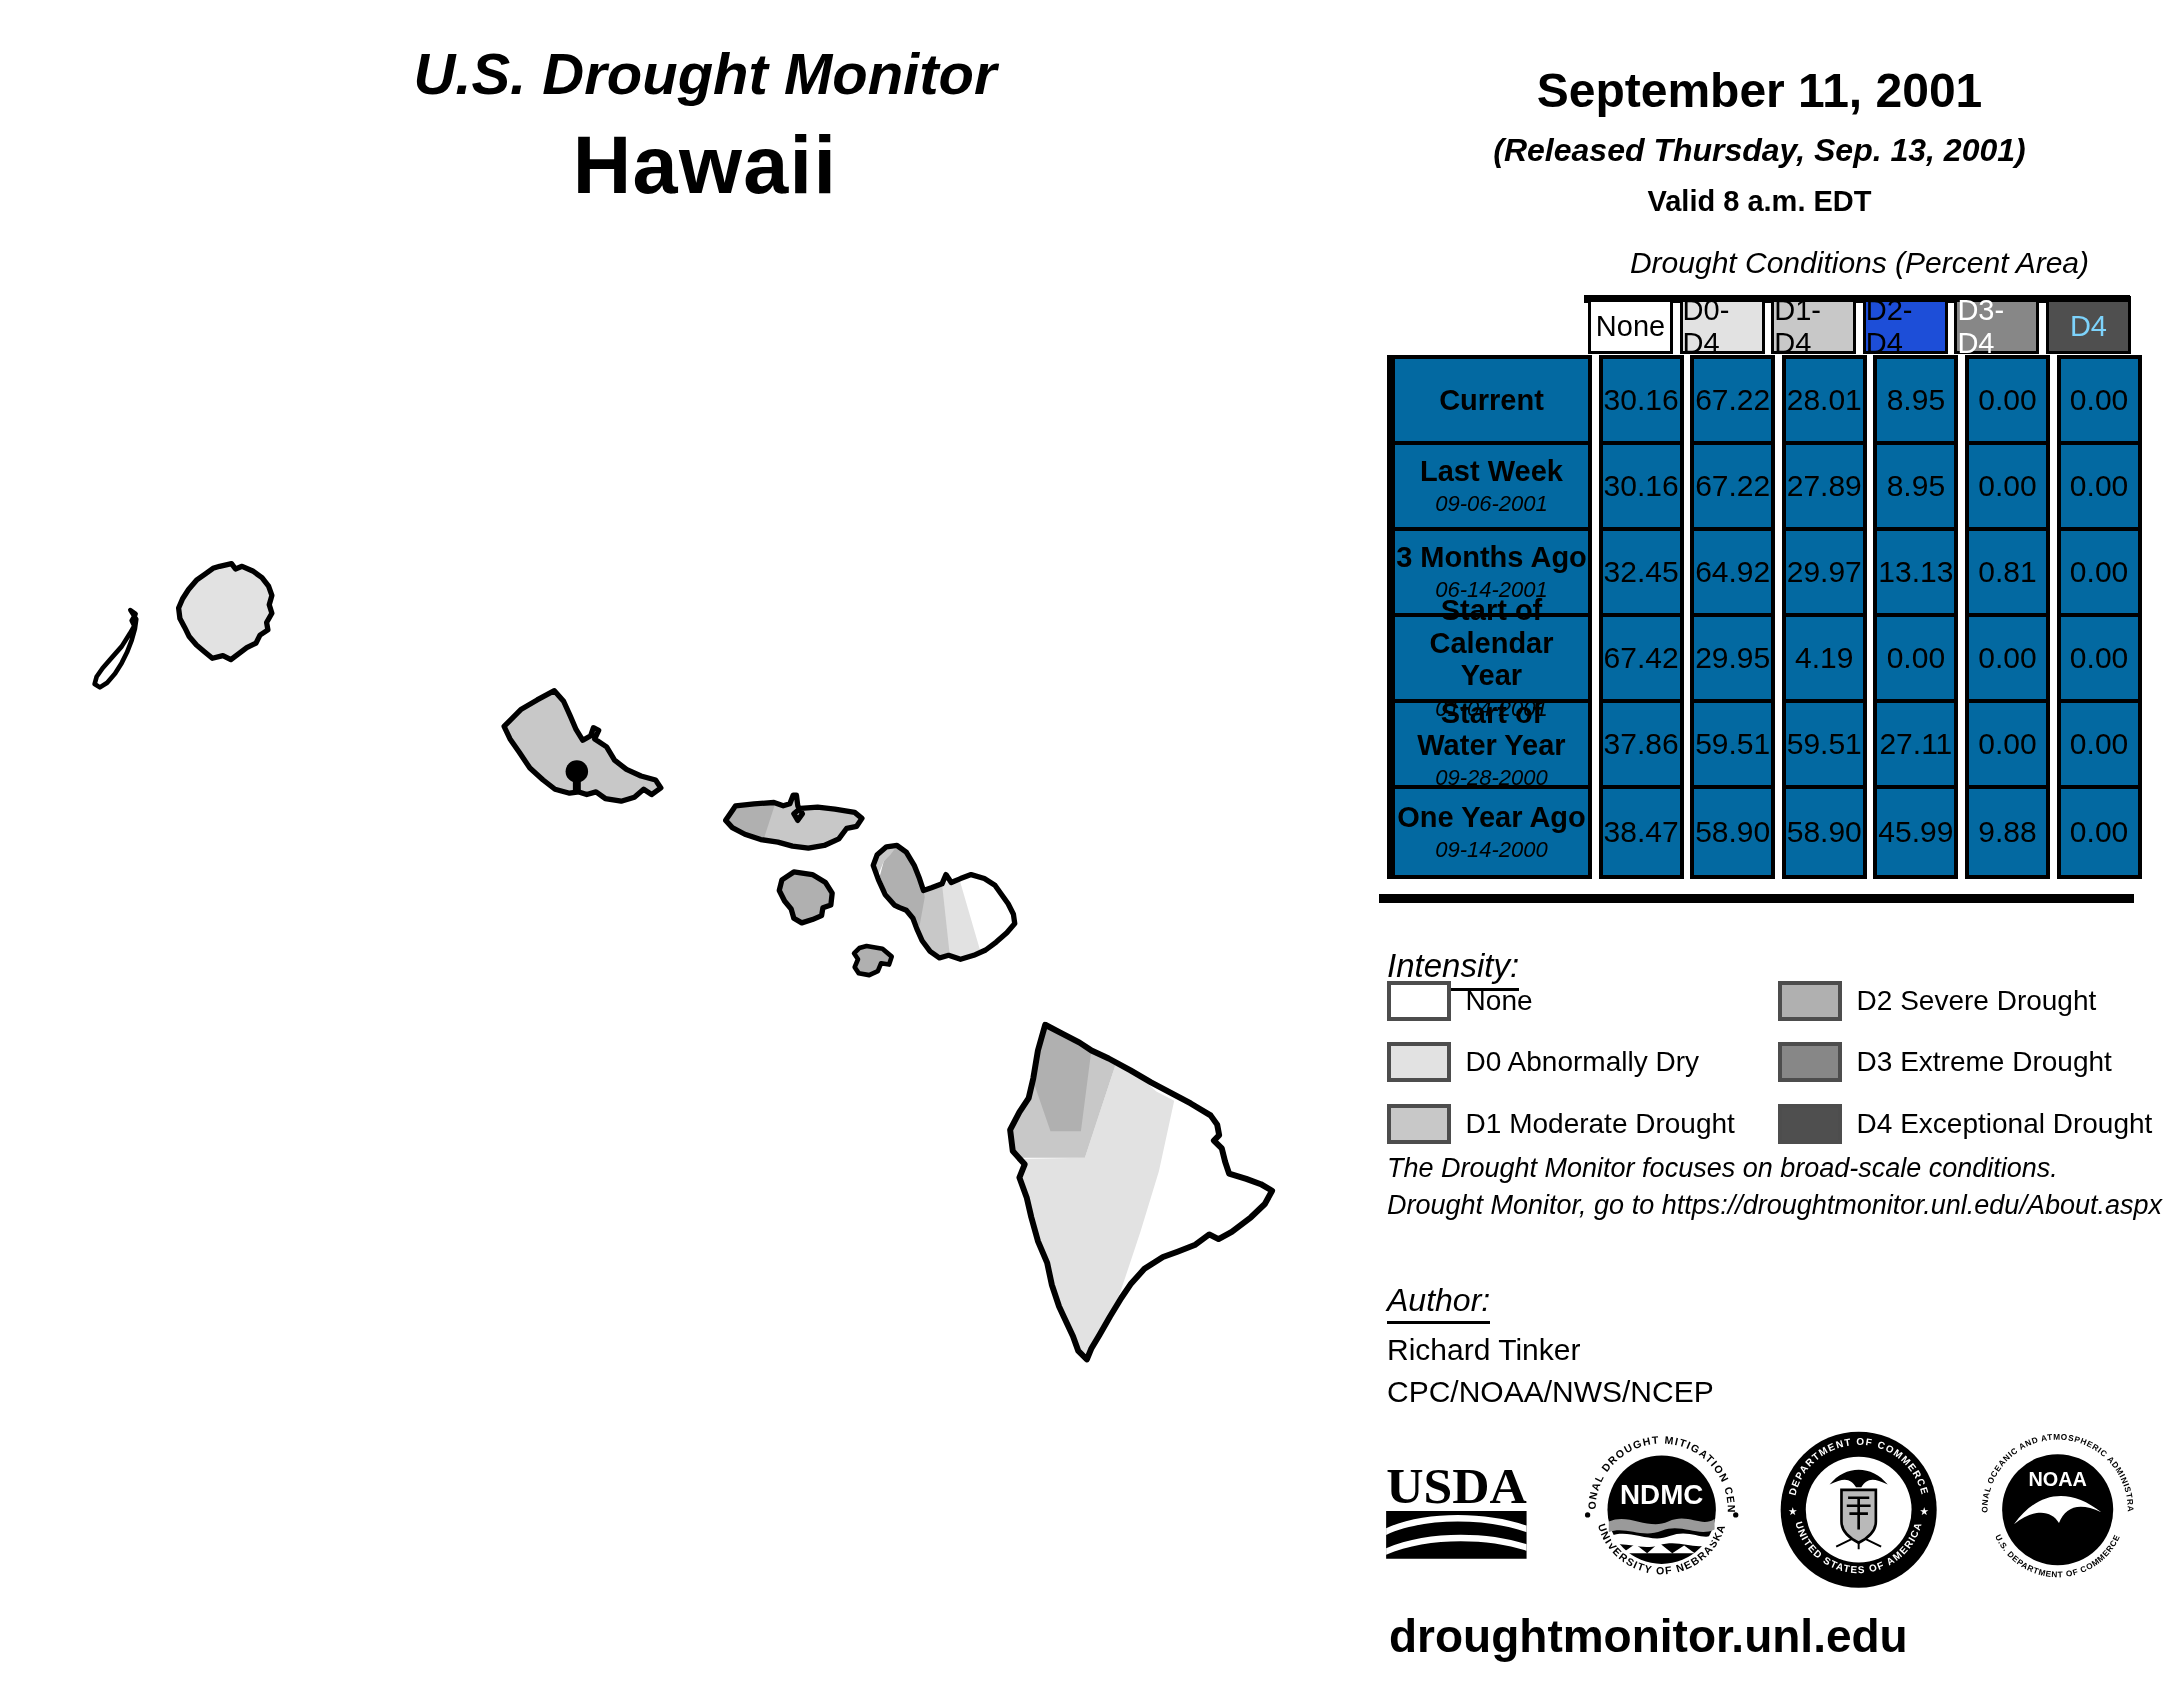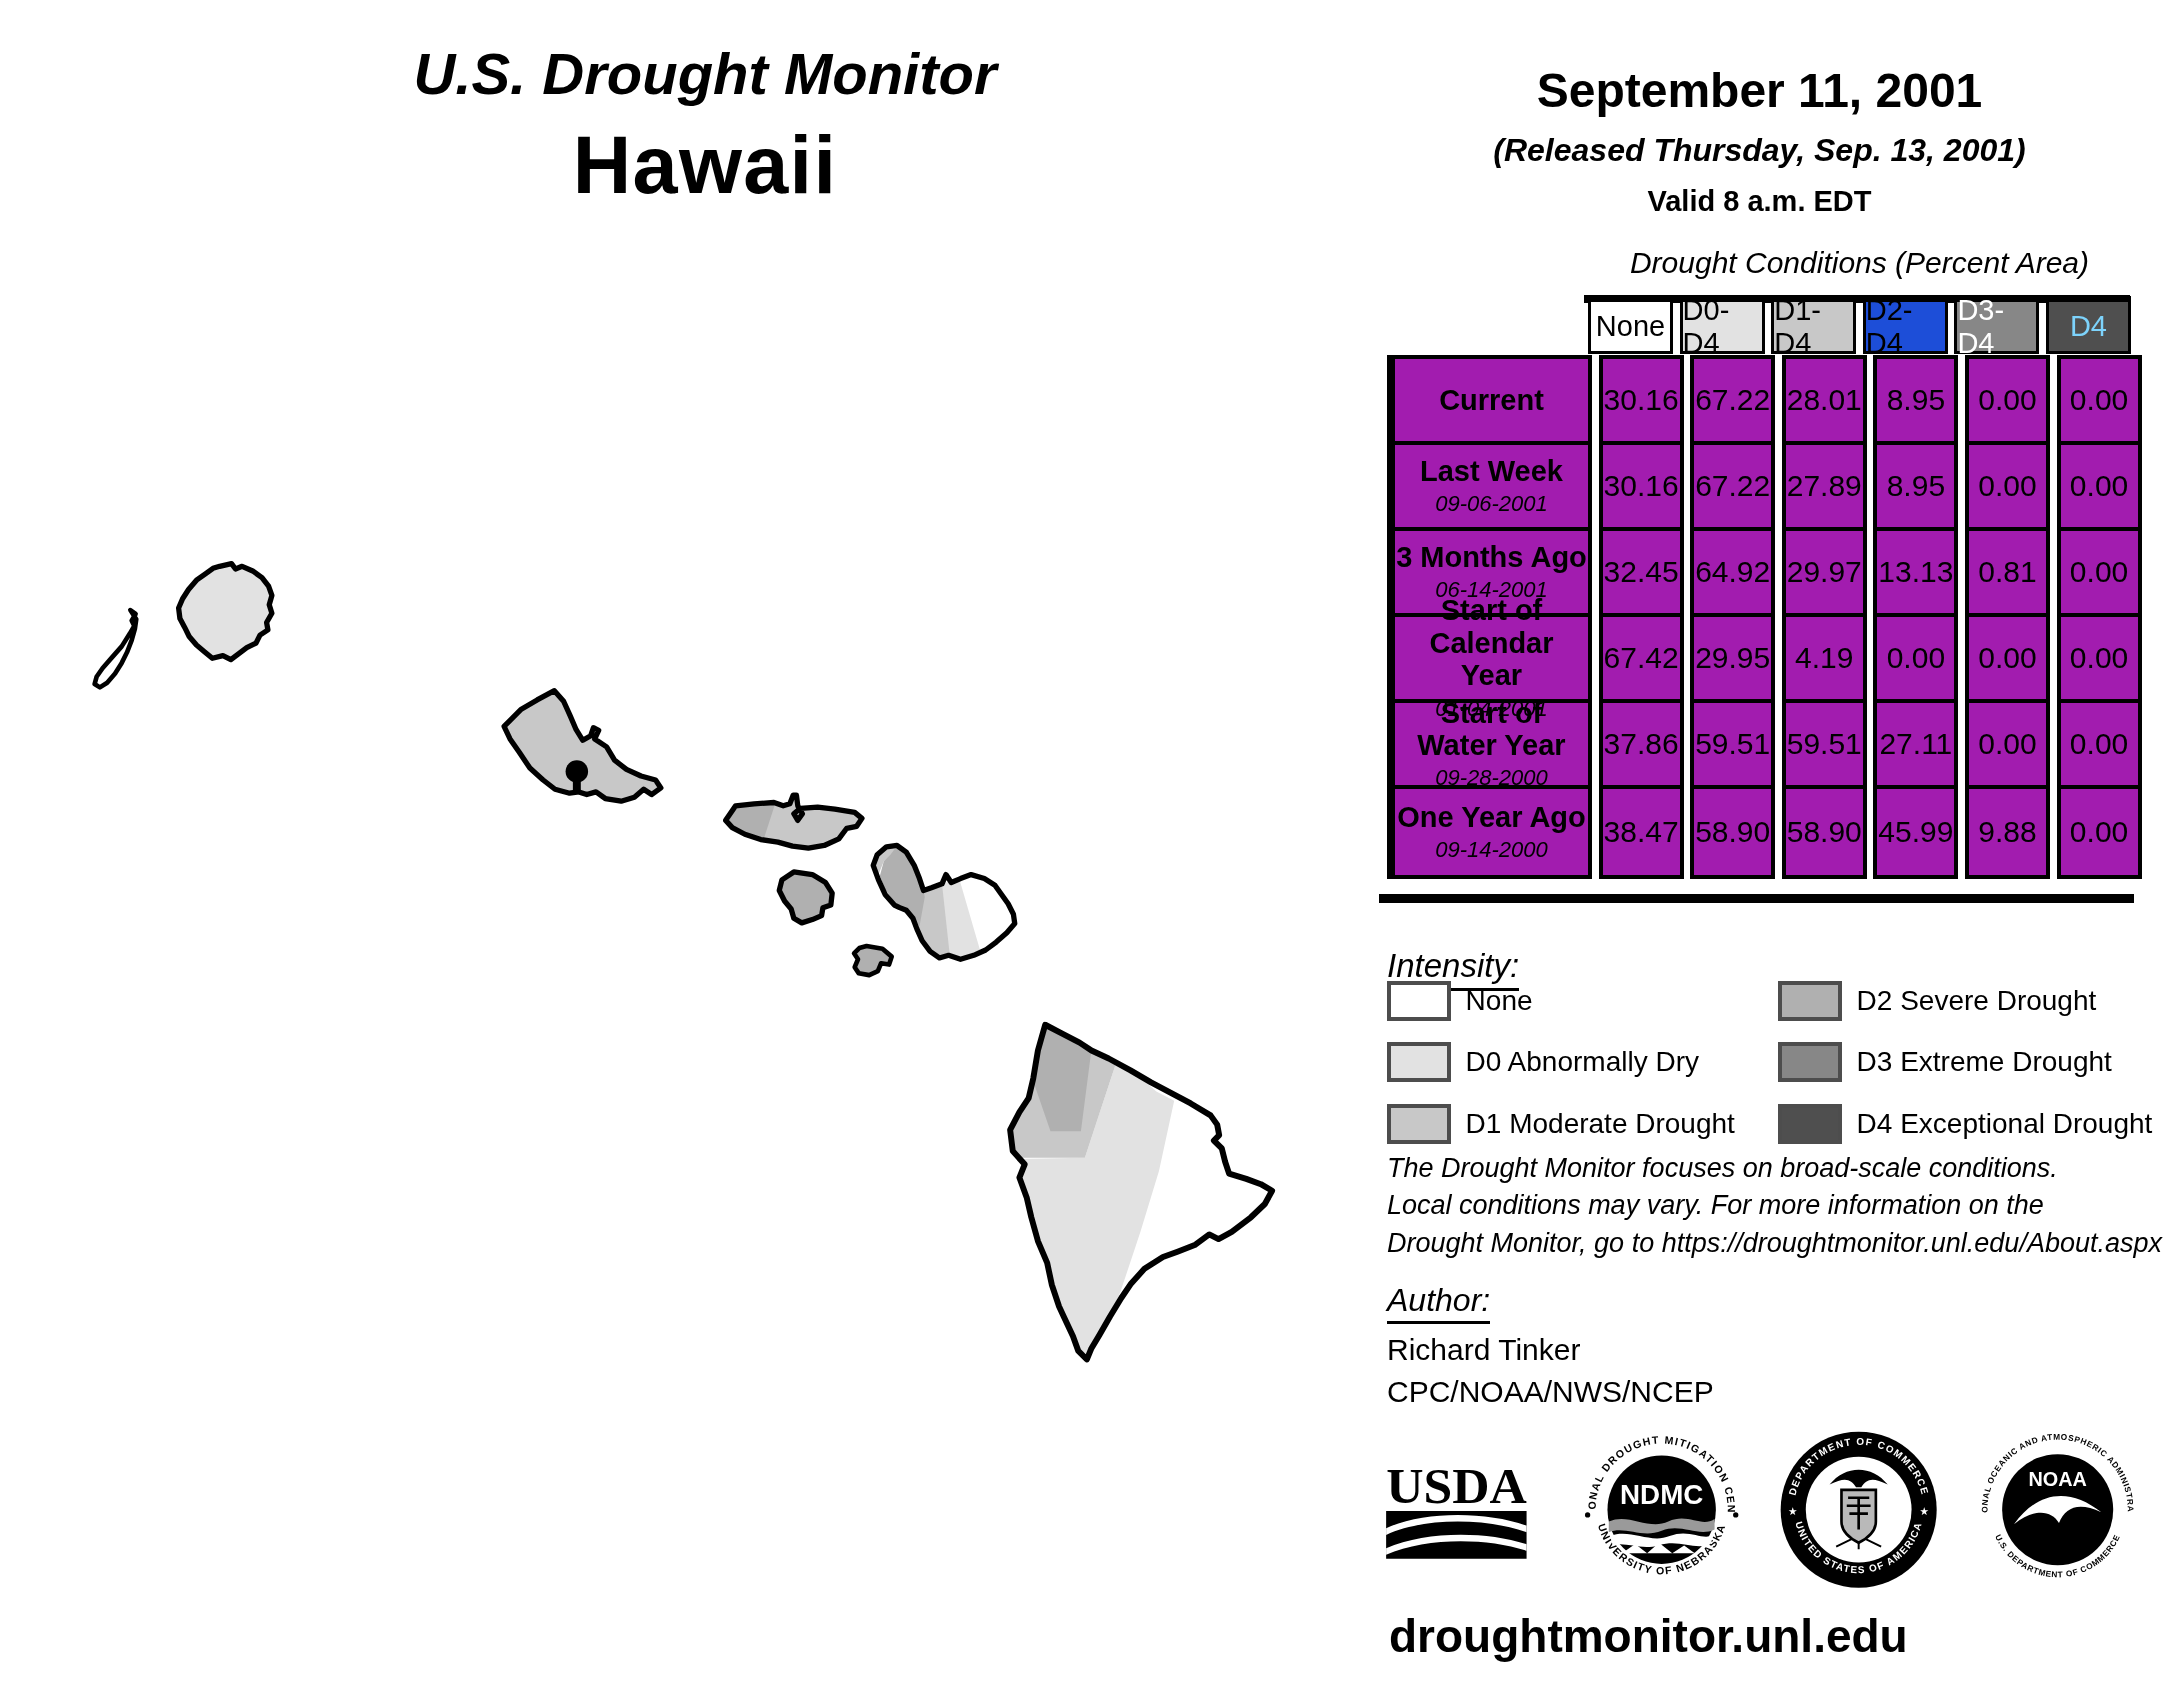--- a/index.html
+++ b/index.html
@@ -15,21 +15,21 @@
   .date-released{left:1389px;top:132px;width:741px;text-align:center;font-size:32px;font-weight:bold;font-style:italic;}
   .date-valid{left:1389px;top:185px;width:741px;text-align:center;font-size:29px;font-weight:bold;}
 
   
   .tbl-title{left:1588px;top:246px;width:543px;text-align:center;font-size:30px;font-style:italic;font-weight:500;}
   .tbl-topline{left:1584px;top:295px;width:546px;height:8px;background:#000;}
   .tbl-header{left:1588px;top:296px;display:flex;gap:6.6px;}
   .hcell{width:85px;height:58px;border:3.3px solid #000;border-top:6.6px solid #000;box-sizing:border-box;
          display:flex;align-items:center;justify-content:center;font-size:29px;}
   .tbl-body{left:1387px;top:355px;display:flex;gap:6.6px;}
-  .col{border:4px solid #000;box-sizing:content-box;background:#a21caf;}
+  .col{border:4px solid #000;box-sizing:content-box;background:#0369a1;}
   .labels-col{width:193px;border-left:8px solid #000;}
   .data-col{width:77px;}
   .cell{height:86px;display:flex;flex-direction:column;align-items:center;justify-content:center;box-sizing:border-box;}
   .cell:not(:last-child){border-bottom:4px solid #000;}
   .rlabel{font-weight:bold;font-size:29px;text-align:center;line-height:1.12;}
   .rdate{font-style:italic;font-size:22px;margin-top:4px;}
   .val{font-size:30px;}
   .tbl-bottomline{left:1379px;top:894px;width:755px;height:9.3px;background:#000;}
 
   
@@ -318,21 +318,20 @@
     <div class="lg-label">D3 Extreme Drought</div>
   </div>
   <div class="lg-item">
     <div class="swatch" style="background:#4f4f4f"></div>
     <div class="lg-label">D4 Exceptional Drought</div>
   </div>
 </div>
 
 <div class="abs disclaimer">
   <div>The Drought Monitor focuses on broad-scale conditions.</div>
-  <div>Local conditions may vary. For more information on the</div>
   <div>Drought Monitor, go to https://droughtmonitor.unl.edu/About.aspx</div>
 </div>
 
 <div class="abs author-h">Author:</div>
 <div class="abs author-name">Richard Tinker</div>
 <div class="abs author-org">CPC/NOAA/NWS/NCEP</div>
 
 <svg class="abs" style="left:1386px;top:1462px" width="146" height="106" viewBox="0 0 220 160">
   <text x="0" y="62" class="serif" font-size="78" font-weight="bold" fill="#000">USDA</text>
   <path d="M0 74 h212 v72 h-212 z" fill="#000"></path>

